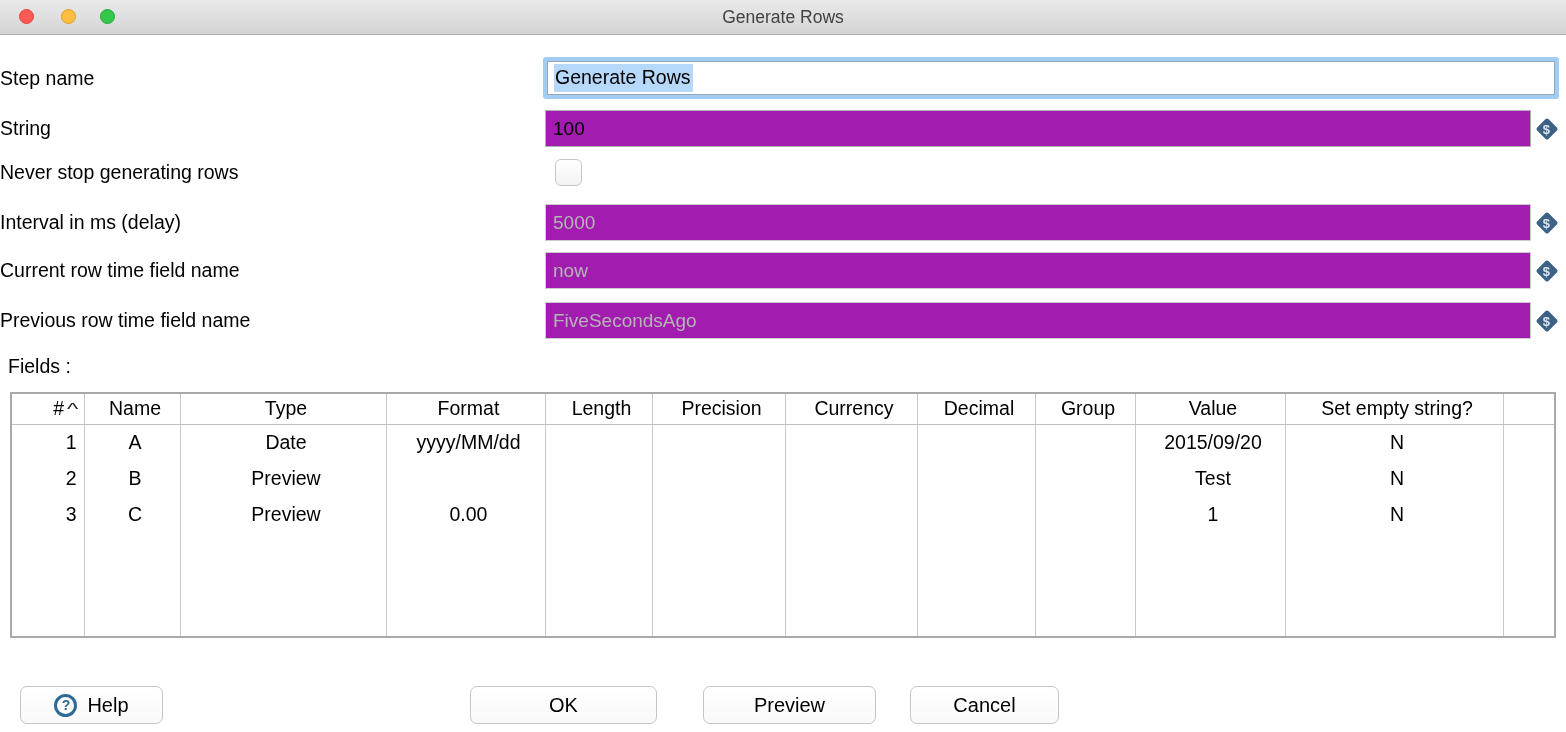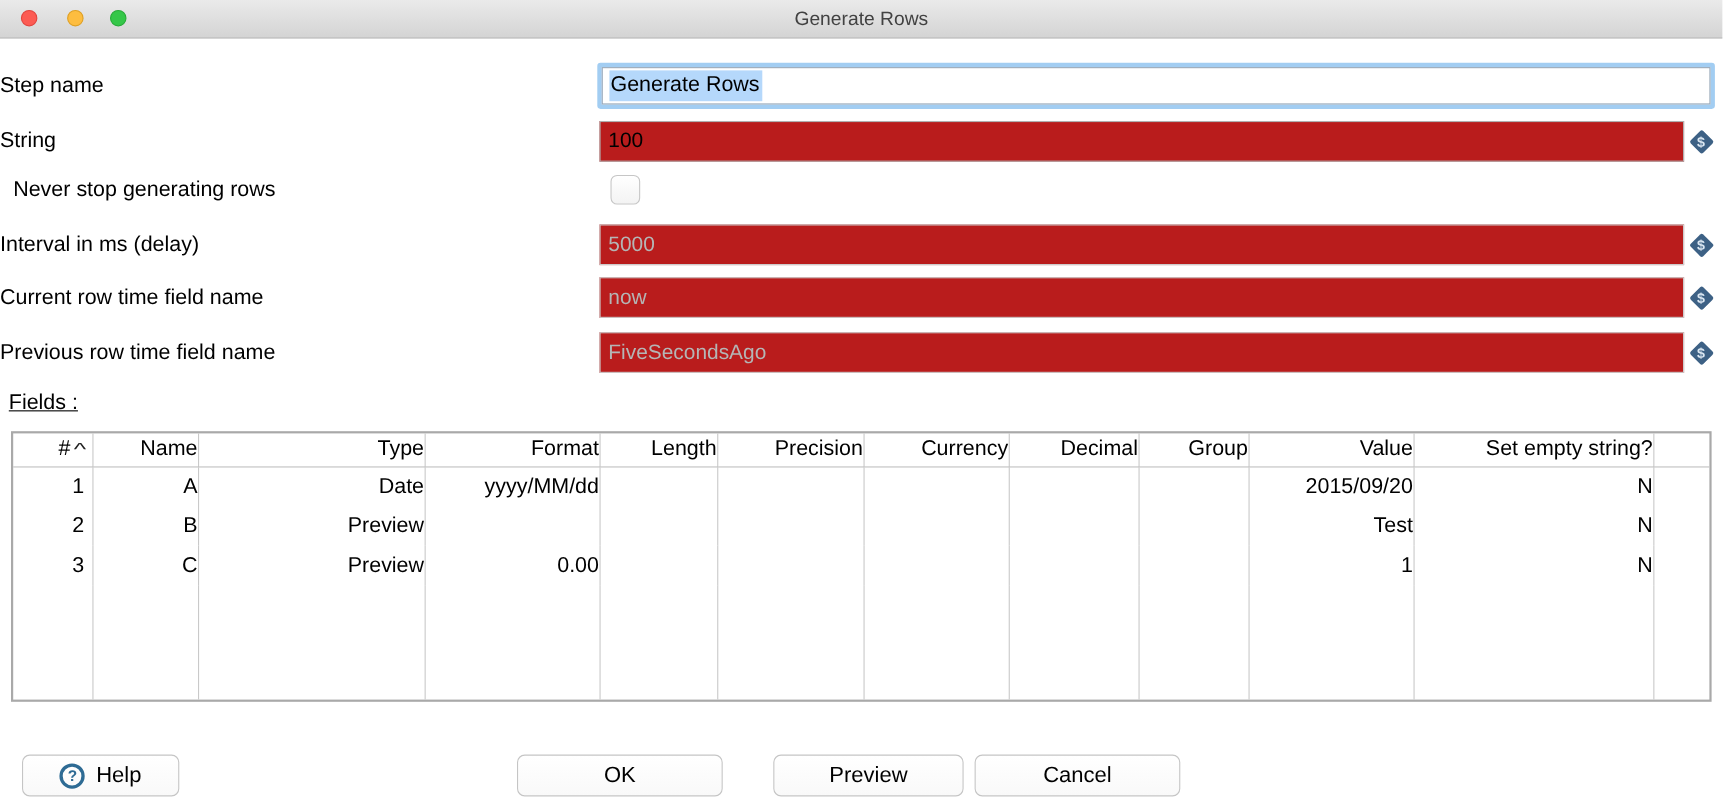--- a/index.html
+++ b/index.html
@@ -22,21 +22,21 @@
   .light.yellow{left:61px;background:#fdbd40;border:1px solid #dfa023;box-sizing:border-box;}
   .light.green{left:100px;background:#35c749;border:1px solid #27ab38;box-sizing:border-box;}
 
   
   .flabel{
     position:absolute;left:0;width:538px;text-align:left;
     font-size:19.5px;color:#000;white-space:nowrap;
   }
   .textinput{
     position:absolute;box-sizing:border-box;height:37px;
-    border:1px solid #b0b0b0;background:#b91c1c;font-family:"Liberation Sans",sans-serif;
+    border:1px solid #b0b0b0;background:#a21caf;font-family:"Liberation Sans",sans-serif;
     font-size:19px;padding:0 7px;color:#000;outline:none;
   }
   .textinput.dim{border-color:#cccccc;color:#b5b5b5;}
   
   .focusring{
     position:absolute;left:543px;top:57px;width:1016px;height:42px;
     box-sizing:border-box;background:#a2cdf2;border-radius:3px;padding:4px;
   }
   .stepfield{
     width:100%;height:100%;box-sizing:border-box;background:#fff;
@@ -58,31 +58,31 @@
   .diamond{
     width:16px;height:16px;background:#3d6185;border-radius:2px;
     transform:rotate(45deg);display:flex;align-items:center;justify-content:center;
   }
   .diamond span{
     transform:rotate(-45deg);color:#dbe7f2;font-size:13px;font-weight:bold;
     font-family:"Liberation Sans",sans-serif;line-height:1;
   }
 
   
-  .fields-label{position:absolute;left:8px;top:355px;font-size:19.5px;text-decoration:underline;}
+  .fields-label{position:absolute;left:8px;top:355px;font-size:19.5px;}
   #fields-table-wrap{
     position:absolute;left:10px;top:392px;width:1546px;height:246px;
     box-sizing:border-box;border:2px solid #a9a9a9;background:#fff;
   }
   #fields-table{
     border-collapse:collapse;table-layout:fixed;width:100%;height:100%;
     font-size:19.5px;
   }
   #fields-table th,#fields-table td{
-    border-right:1px solid #c9c9c9;padding:0 0 0 6px;text-align:right;
+    border-right:1px solid #c9c9c9;padding:0 0 0 6px;text-align:center;
     font-weight:normal;white-space:nowrap;overflow:hidden;vertical-align:middle;
   }
   #fields-table th:last-child,#fields-table td:last-child{border-right:none;}
   #fields-table thead tr{height:30px;}
   #fields-table thead th{border-bottom:1px solid #c0c0c0;}
   #fields-table tbody tr{height:36px;}
   #fields-table tbody tr.fill{height:auto;}
   #fields-table .num{text-align:right;padding-right:7px;padding-left:0;}
   .caret{margin-left:5px;font-size:16px;color:#222;display:inline-block;transform:scaleX(1.5);}
 
@@ -117,21 +117,21 @@
 </div>
 
 <div class="flabel" style="top:110px;height:37px;line-height:37px;">String</div>
 <input class="textinput" style="left: 545px; top: 110px; width: 986px;" value="100">
 <div class="varicon" style="top:117px;">
   <div class="diamond">
       <span>$</span>
     </div>
 </div>
 
-<div class="flabel" style="top:159px;height:27px;line-height:27px;padding-left:12px;">Never stop generating rows</div>
+<div class="flabel" style="top:159px;height:27px;line-height:27px;">Never stop generating rows</div>
 <div class="checkbox"></div>
 
 <div class="flabel" style="top:204px;height:37px;line-height:37px;">Interval in ms (delay)</div>
 <input class="textinput dim" style="left: 545px; top: 204px; width: 986px;" value="5000">
 <div class="varicon" style="top:211px;">
   <div class="diamond">
       <span>$</span>
     </div>
 </div>
 
@@ -251,15 +251,15 @@
       <span>?</span>
     </span>
   <span>Help</span>
 </div>
 <div class="btn" style="left:470px;width:187px;">
   <span>OK</span>
 </div>
 <div class="btn" style="left:703px;width:173px;">
   <span>Preview</span>
 </div>
-<div class="btn" style="left:886px;width:187px;justify-content:center;">
+<div class="btn" style="left:910px;width:149px;justify-content:center;">
   <span>Cancel</span>
 </div>
 
 </body></html>

